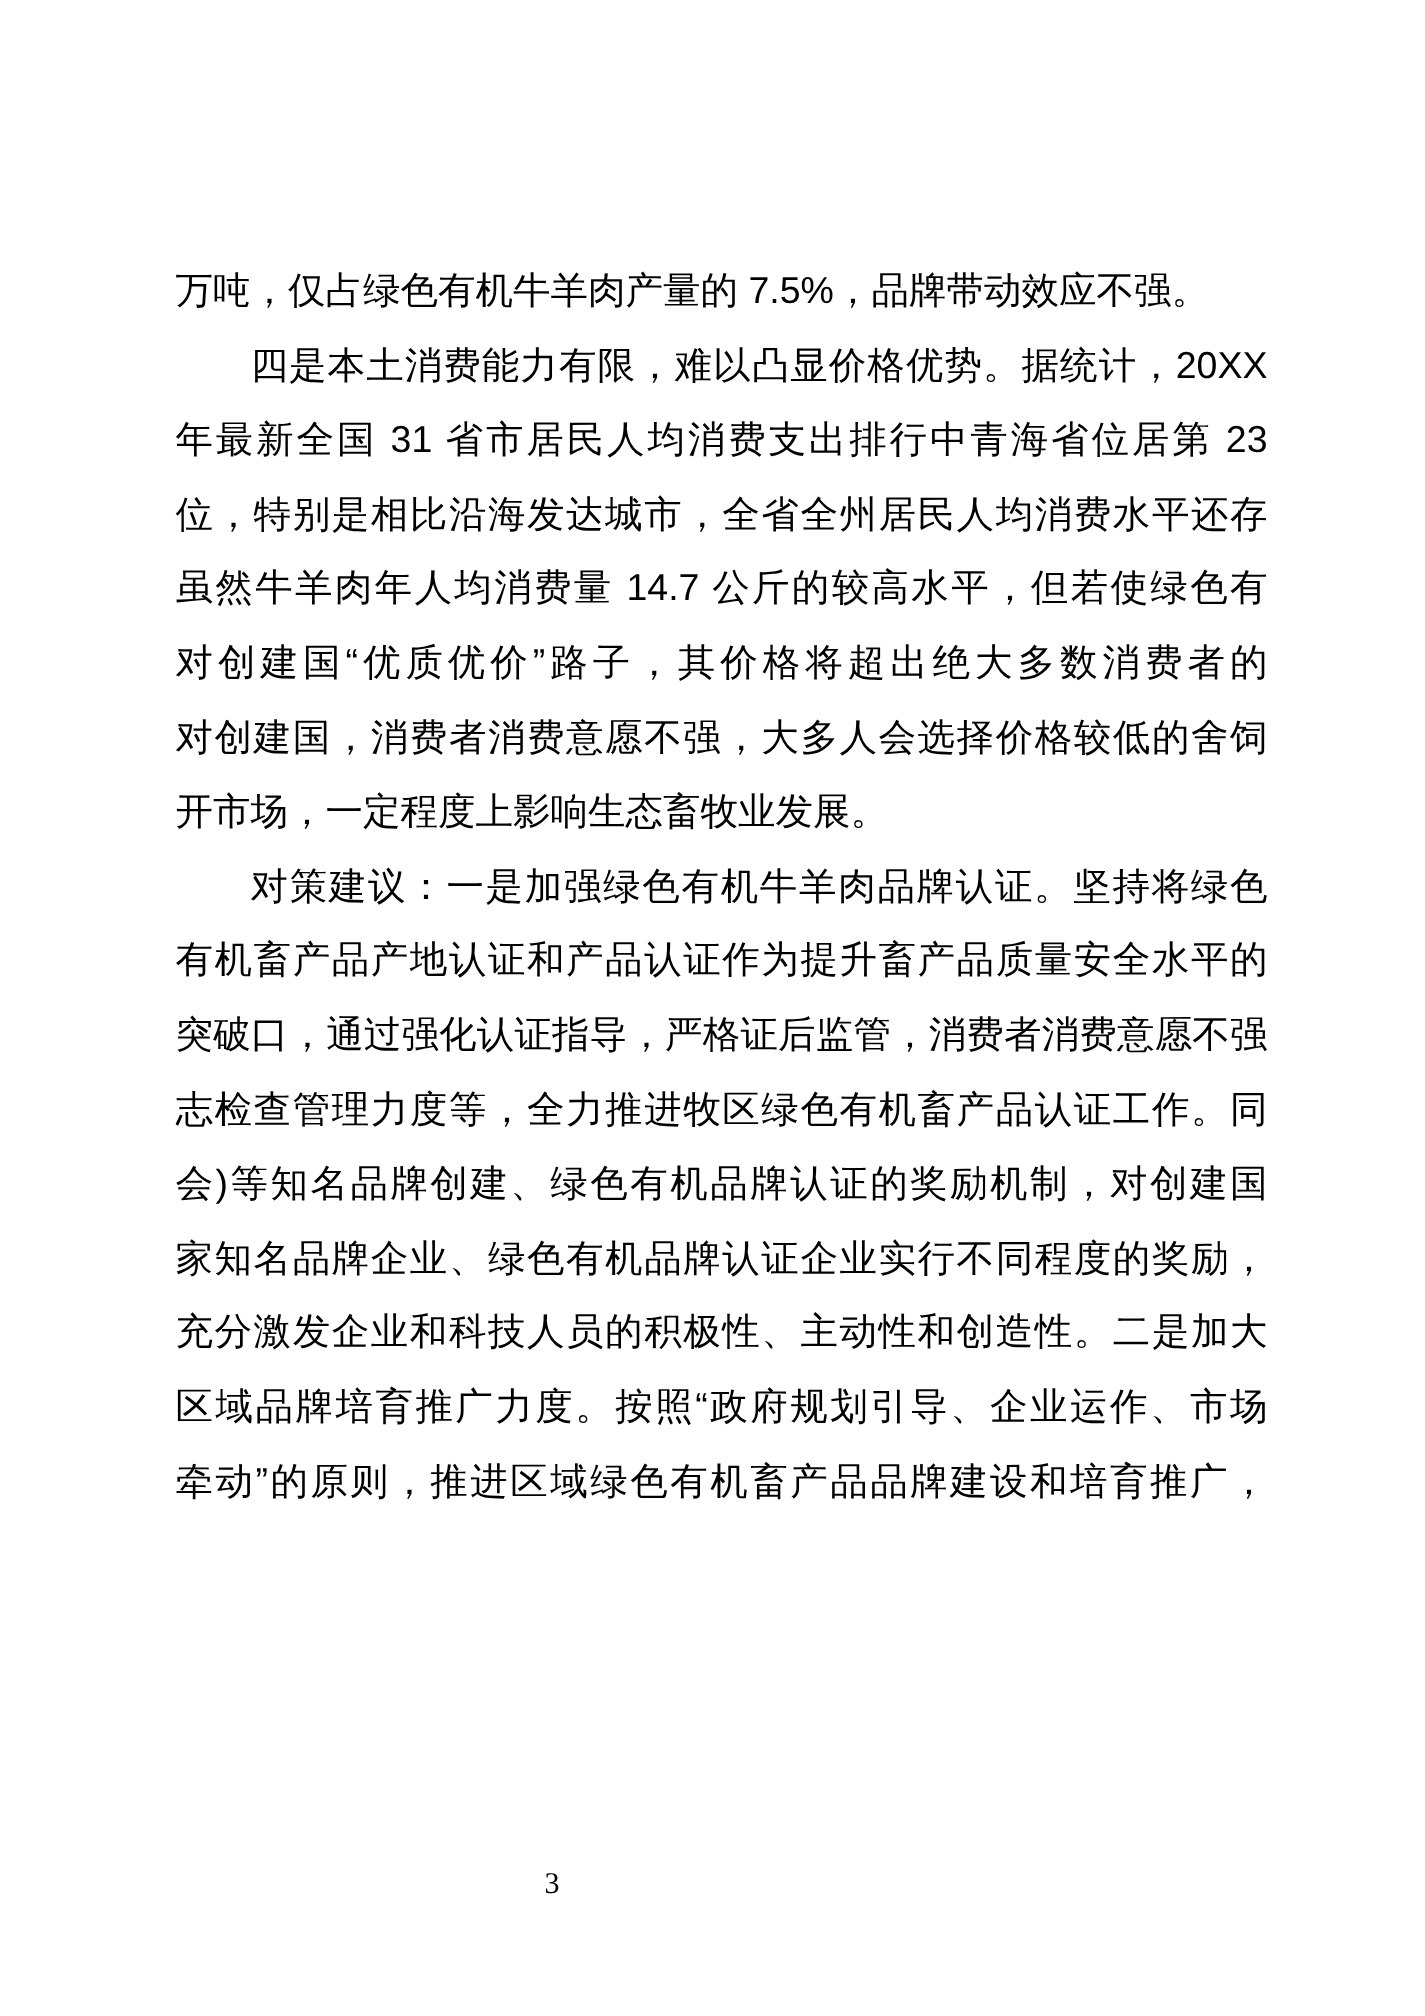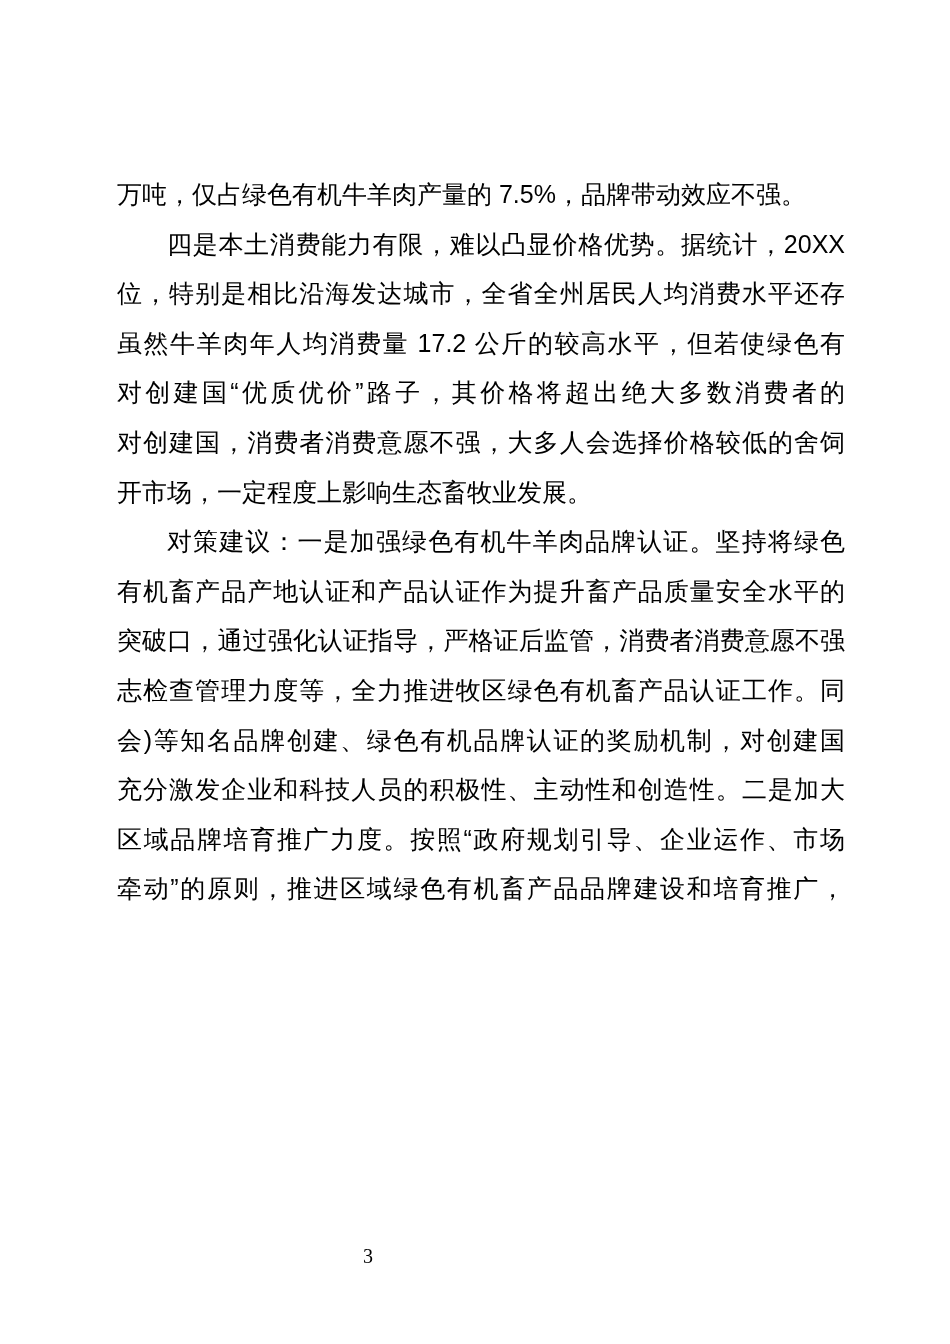--- a/index.html
+++ b/index.html
@@ -68,31 +68,33 @@
 </head>
 <body>
 
 <div class="doc-page">
   <div class="doc-body">
       <div class="paragraph">
         <div class="line"><span class="run">万吨，仅占绿色有机牛羊肉产量的 7.5%，品牌带动效应不强。</span></div>
       </div>
       <div class="paragraph">
         <div class="line indent justify"><span class="run bold">四是本土消费能力有限，难以凸显价格优势。</span><span class="run">据统计，20XX</span></div>
+        <div class="line justify"><span class="run">年最新全国 31 省市居民人均消费支出排行中青海省位居第 23</span></div>
         <div class="line justify"><span class="run">位，特别是相比沿海发达城市，全省全州居民人均消费水平还存</span></div>
-        <div class="line justify"><span class="run">虽然牛羊肉年人均消费量 17.2 公斤的较高水平，但若使绿色有</span></div>
+        <div class="line justify"><span class="run">虽然牛羊肉年人均消费量 14.7 公斤的较高水平，但若使绿色有</span></div>
         <div class="line justify"><span class="run">对创建国“优质优价”路子，其价格将超出绝大多数消费者的</span></div>
         <div class="line justify"><span class="run">对创建国，消费者消费意愿不强，大多人会选择价格较低的舍饲</span></div>
         <div class="line"><span class="run">开市场，一定程度上影响生态畜牧业发展。</span></div>
       </div>
       <div class="paragraph">
         <div class="line indent justify"><span class="run bold">对策建议：一是加强绿色有机牛羊肉品牌认证。</span><span class="run">坚持将绿色</span></div>
         <div class="line justify"><span class="run">有机畜产品产地认证和产品认证作为提升畜产品质量安全水平的</span></div>
         <div class="line justify"><span class="run">突破口，通过强化认证指导，严格证后监管，消费者消费意愿不强</span></div>
         <div class="line justify"><span class="run">志检查管理力度等，全力推进牧区绿色有机畜产品认证工作。同</span></div>
         <div class="line justify"><span class="run">会)等知名品牌创建、绿色有机品牌认证的奖励机制，对创建国</span></div>
+        <div class="line justify"><span class="run">家知名品牌企业、绿色有机品牌认证企业实行不同程度的奖励，</span></div>
         <div class="line justify"><span class="run">充分激发企业和科技人员的积极性、主动性和创造性。</span><span class="run bold">二是加大</span></div>
         <div class="line justify"><span class="run bold">区域品牌培育推广力度。</span><span class="run">按照“政府规划引导、企业运作、市场</span></div>
         <div class="line justify"><span class="run">牵动”的原则，推进区域绿色有机畜产品品牌建设和培育推广，</span></div>
       </div>
     </div>
   <div class="page-number">3</div>
 </div>
 
 </body></html>

